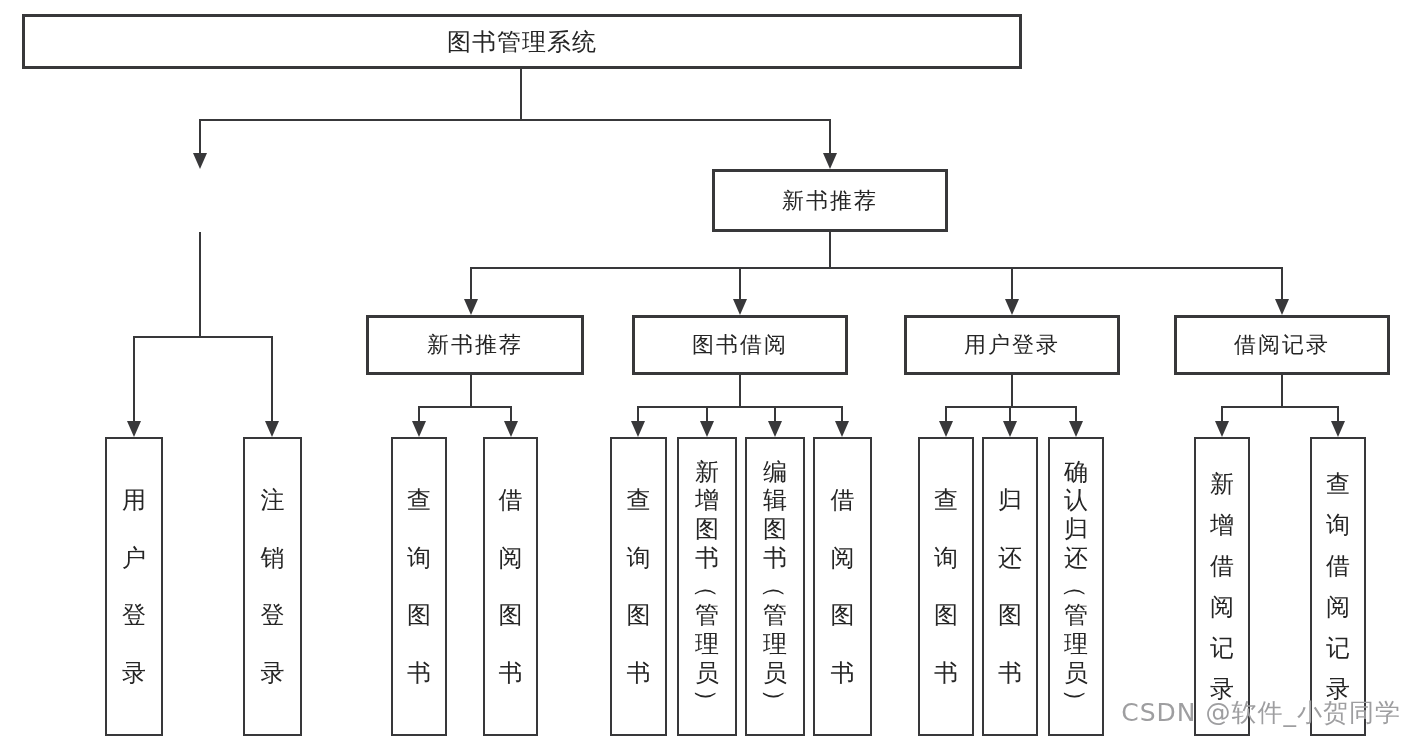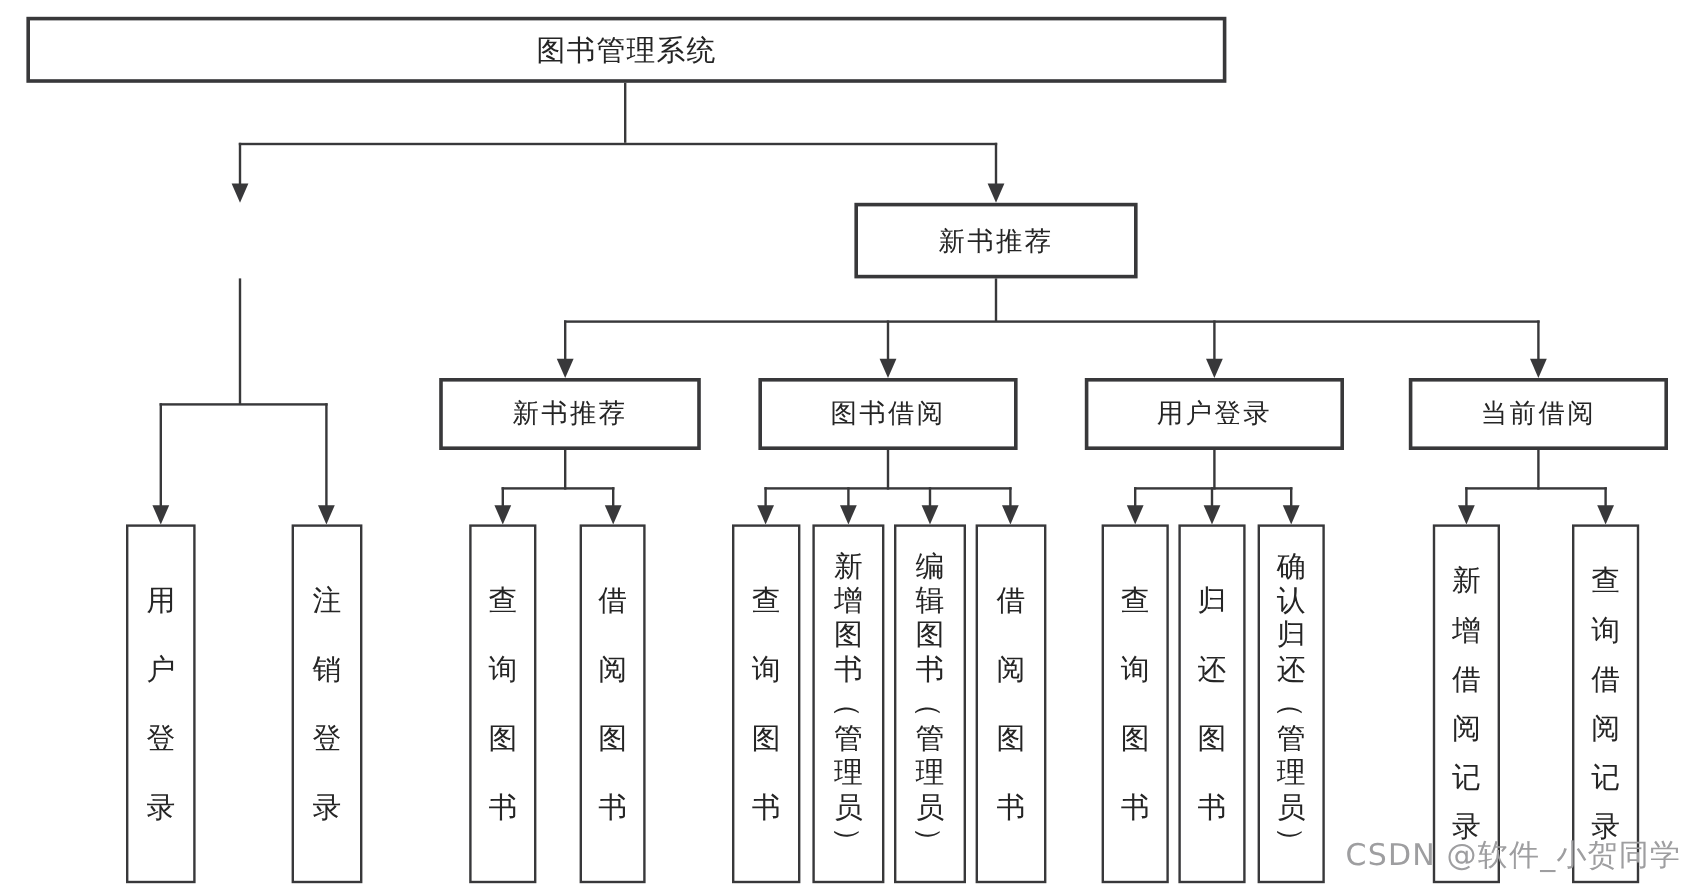--- a/index.html
+++ b/index.html
@@ -73,21 +73,21 @@
   <div class="node hnode" style="left:366px;top:315px;width:218px;height:60px;">
     <span>新书推荐</span>
   </div>
   <div class="node hnode" style="left:632px;top:315px;width:216px;height:60px;">
     <span>图书借阅</span>
   </div>
   <div class="node hnode" style="left:904px;top:315px;width:216px;height:60px;">
     <span>用户登录</span>
   </div>
   <div class="node hnode" style="left:1174px;top:315px;width:216px;height:60px;">
-    <span>当前借阅</span>
+    <span>借阅记录</span>
   </div>
 
   <div class="vline" style="left:470px;top:375px;height:33px;"></div>
   <div class="hline" style="left:418px;top:406px;width:94px;"></div>
   <div class="vline" style="left:418px;top:406px;height:17px;"></div>
   <div class="arrow" style="left:412px;top:421px;"></div>
   <div class="vline" style="left:510px;top:406px;height:17px;"></div>
   <div class="arrow" style="left:504px;top:421px;"></div>
 
   <div class="vline" style="left:739px;top:375px;height:33px;"></div>

